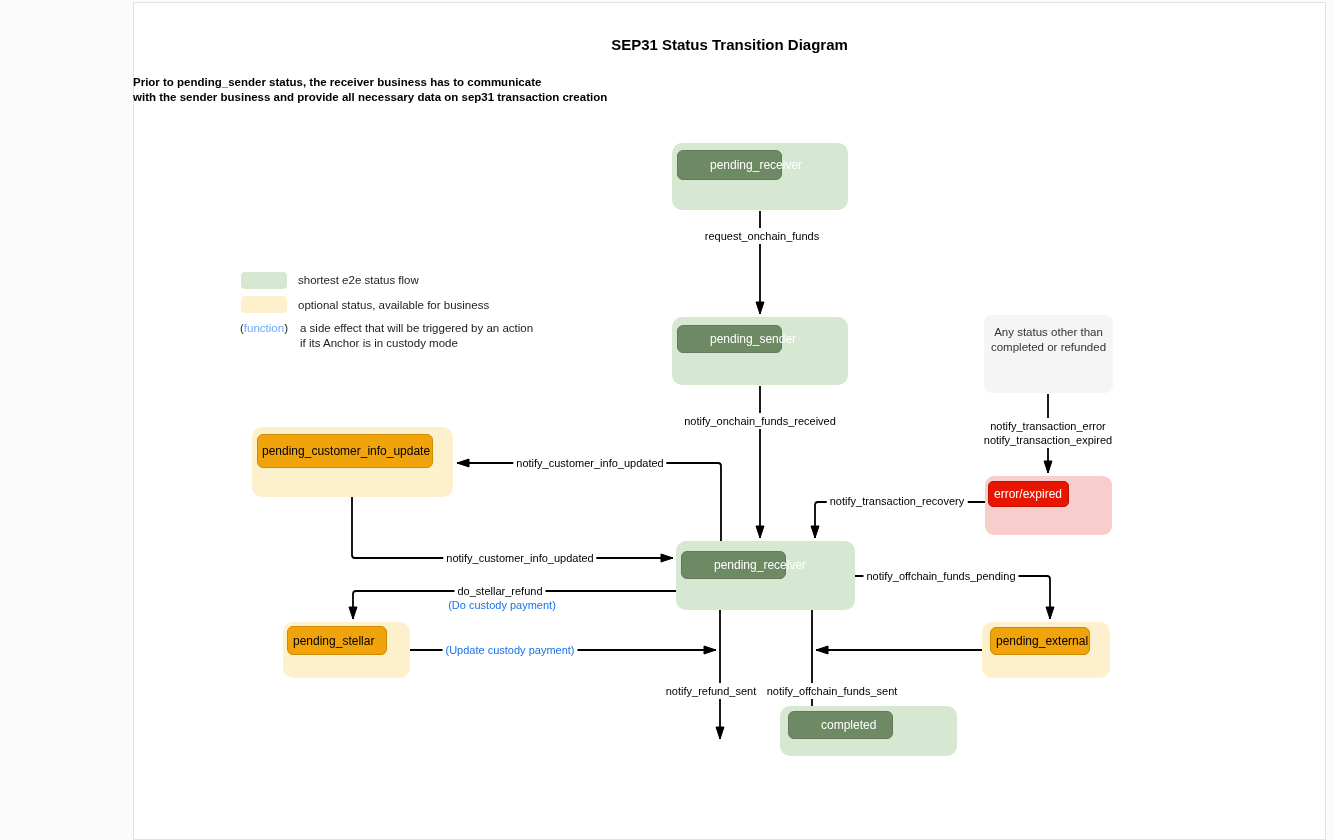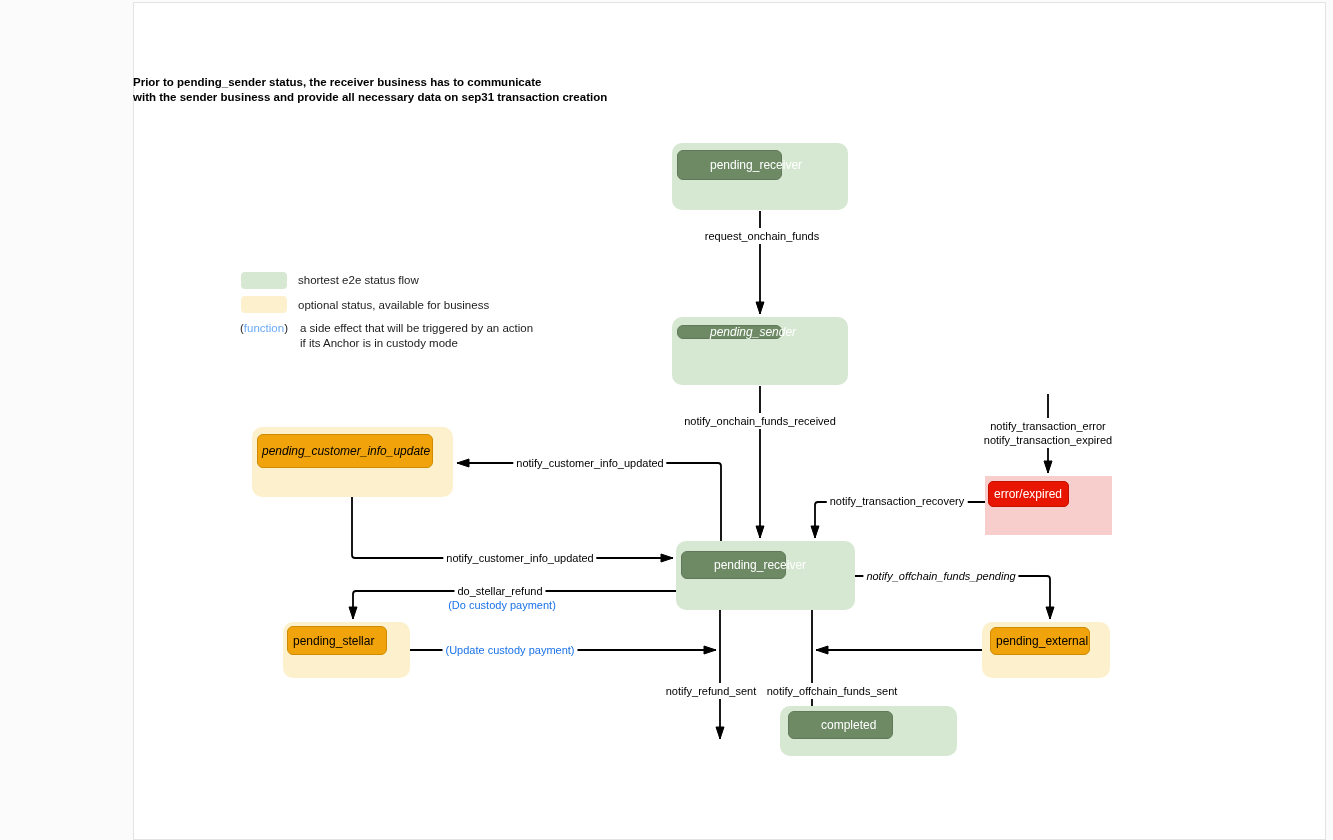--- a/index.html
+++ b/index.html
@@ -64,20 +64,21 @@
       <path d="M352,497 L352,555 Q352,558 355,558 L673,558" marker-end="url(#arr)"></path>
       <path d="M676,591 L356,591 Q353,591 353,594 L353,619" marker-end="url(#arr)"></path>
       <path d="M410,650 L716,650" marker-end="url(#arr)"></path>
       <path d="M720,610 L720,739" marker-end="url(#arr)"></path>
       <path d="M812,610 L812,739" marker-end="url(#arr)"></path>
       <path d="M855,576 L1047,576 Q1050,576 1050,579 L1050,619" marker-end="url(#arr)"></path>
       <path d="M982,650 L816,650" marker-end="url(#arr)"></path>
     </g>
   </svg>
 
+  <div class="title">SEP31 Status Transition Diagram</div>
   <div class="subtitle">
     <div>Prior to pending_sender status, the receiver business has to communicate</div>
     <div>with the sender business and provide all necessary data on sep31 transaction creation</div>
   </div>
 
   <div class="swatch green" style="left:241px; top:272px;"></div>
   <div class="legend-text" style="left:298px; top:273px;">shortest e2e status flow</div>
   <div class="swatch yellow" style="left:241px; top:296px;"></div>
   <div class="legend-text" style="left:298px; top:298px;">optional status, available for business</div>
   <div class="legend-text func-sym" style="left:240px; top:321px;"><span>(</span><span class="word">function</span><span>)</span></div>
@@ -91,39 +92,45 @@
   <div class="elabel" style="left:1048px; top:433px;">
     <div>notify_transaction_error</div>
     <div>notify_transaction_expired</div>
   </div>
   <div class="elabel" style="left:897px; top:501px;">notify_transaction_recovery</div>
   <div class="elabel" style="left:590px; top:463px;">notify_customer_info_updated</div>
   <div class="elabel" style="left:520px; top:558px;">notify_customer_info_updated</div>
   <div class="elabel" style="left:500px; top:591px;">do_stellar_refund</div>
   <div class="elabel blue" style="left:502px; top:605px; background:transparent;">(Do custody payment)</div>
   <div class="elabel blue" style="left:510px; top:650px;">(Update custody payment)</div>
-  <div class="elabel" style="left:941px; top:576px;font-style:italic;">notify_offchain_funds_pending</div>
+  <div class="elabel" style="left:941px; top:576px;">notify_offchain_funds_pending</div>
   <div class="elabel" style="left:711px; top:691px;">notify_refund_sent</div>
   <div class="elabel" style="left:832px; top:691px;">notify_offchain_funds_sent</div>
 
   <div class="node green" style="left:672px; top:143px; width:176px; height:67px;">
     <div class="badge green" style="left:5px; top:7px; width:105px; height:30px;">pending_receiver</div>
   </div>
 
   <div class="node green" style="left:672px; top:317px; width:176px; height:68px;">
-    <div class="badge green" style="left:5px; top:8px; width:105px; height:14px;font-style:italic;">pending_sender</div>
+    <div class="badge green" style="left:5px; top:8px; width:105px; height:28px;">pending_sender</div>
   </div>
 
+  <div class="node grey" style="left:984px; top:315px; width:129px; height:78px;">
+    <div class="grey-text">
+      <div>Any status other than</div>
+      <div>completed or refunded</div>
+    </div>
+  </div>
 
-  <div class="node pink" style="left:985px; top:476px; width:127px; height:59px; border-radius:0;">
+  <div class="node pink" style="left:985px; top:476px; width:127px; height:59px; border-radius:9px;">
     <div class="badge red" style="left:3px; top:5px; width:81px; height:26px;">error/expired</div>
   </div>
 
   <div class="node yellow" style="left:252px; top:427px; width:201px; height:70px;">
-    <div class="badge orange" style="left:5px; top:7px; width:176px; height:34px; padding-left:4px;font-style:italic;">pending_customer_info_update</div>
+    <div class="badge orange" style="left:5px; top:7px; width:176px; height:34px; padding-left:4px;">pending_customer_info_update</div>
   </div>
 
   <div class="node green" style="left:676px; top:541px; width:179px; height:69px;">
     <div class="badge green" style="left:5px; top:10px; width:105px; height:28px;">pending_receiver</div>
   </div>
 
   <div class="node yellow" style="left:283px; top:622px; width:127px; height:56px;">
     <div class="badge orange" style="left:4px; top:4px; width:100px; height:29px;">pending_stellar</div>
   </div>
 

